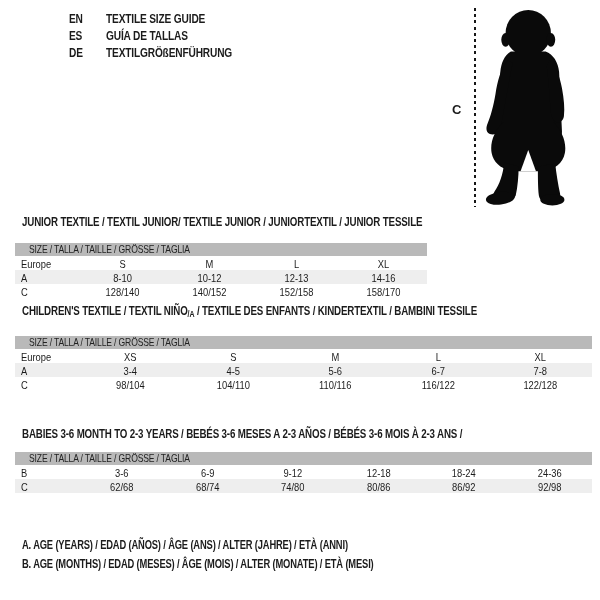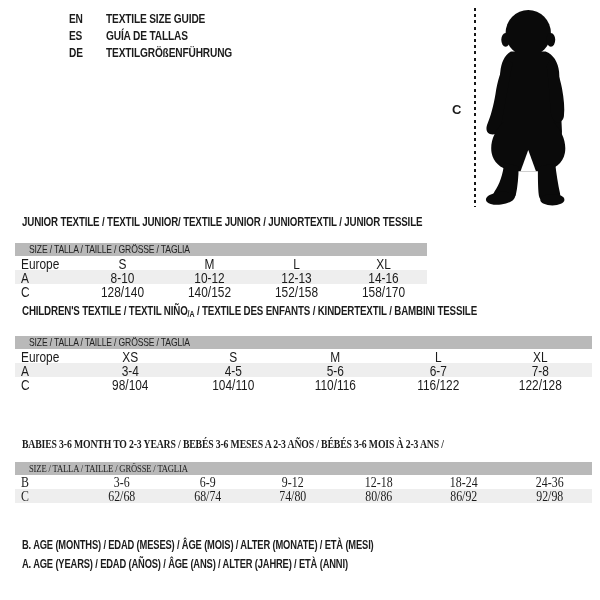--- a/index.html
+++ b/index.html
@@ -16,29 +16,29 @@
   .figure{position:absolute;left:440px;top:0;width:160px;height:215px;}
   .dash-line{position:absolute;left:34px;top:8px;width:2px;height:199px;
              background:repeating-linear-gradient(to bottom,#161616 0 3px,transparent 3px 6.2px);}
   .measure-label{position:absolute;left:12px;top:102px;font-size:13px;font-weight:bold;}
   .baby{position:absolute;left:42px;top:8px;width:106px;height:198px;}
 
   
   .sec{position:absolute;left:15px;}
   .sec1{top:215px;width:412px;}
   .sec2{top:304px;width:577px;}
-  .sec3{top:437px;width:577px;font-family:Liberation Serif, serif;}
+  .sec3{top:427px;width:577px;}
   .table-title{font-size:12.5px;font-weight:bold;line-height:14px;margin-left:7px;white-space:nowrap;}
   .title-sub{font-size:9px;vertical-align:-2px;}
   .size-table1{margin-top:14px;}
   .size-table2{margin-top:15px;}
   .size-table3{margin-top:11px;}
   .size-bar{height:13px;background:#b9b9b9;display:flex;align-items:flex-start;
             padding-left:14px;font-size:11px;color:#222;}
-  .t-row{display:flex;height:14px;align-items:flex-start;font-size:14px;}
+  .t-row{display:flex;height:14px;align-items:flex-end;font-size:11px;}
   .t-row.shaded{background:#eeeeee;}
   .t-label{width:57px;padding-left:7px;transform:scaleX(.85);transform-origin:0 50%;white-space:nowrap;}
   .t-cell{flex:1;text-align:center;transform:scaleX(.85);white-space:nowrap;}
 
   
   .notes{position:absolute;left:22px;top:536px;}
   .note-line{line-height:19px;font-size:12px;font-weight:bold;}
 </style>
 </head>
 <body>
@@ -171,17 +171,17 @@
         <div class="t-cell">68/74</div>
         <div class="t-cell">74/80</div>
         <div class="t-cell">80/86</div>
         <div class="t-cell">86/92</div>
         <div class="t-cell">92/98</div>
       </div>
     </div>
   </section>
 
   <div class="notes">
+    <div class="note-line"><span class="cond">A. AGE (YEARS) / EDAD (AÑOS) / ÂGE (ANS) / ALTER (JAHRE) / ETÀ (ANNI)</span></div>
     <div class="note-line"><span class="cond">B. AGE (MONTHS) / EDAD (MESES) / ÂGE (MOIS) / ALTER (MONATE) / ETÀ (MESI)</span></div>
-    <div class="note-line"><span class="cond">A. AGE (YEARS) / EDAD (AÑOS) / ÂGE (ANS) / ALTER (JAHRE) / ETÀ (ANNI)</span></div>
   </div>
 
 </div>
 
 </body></html>

